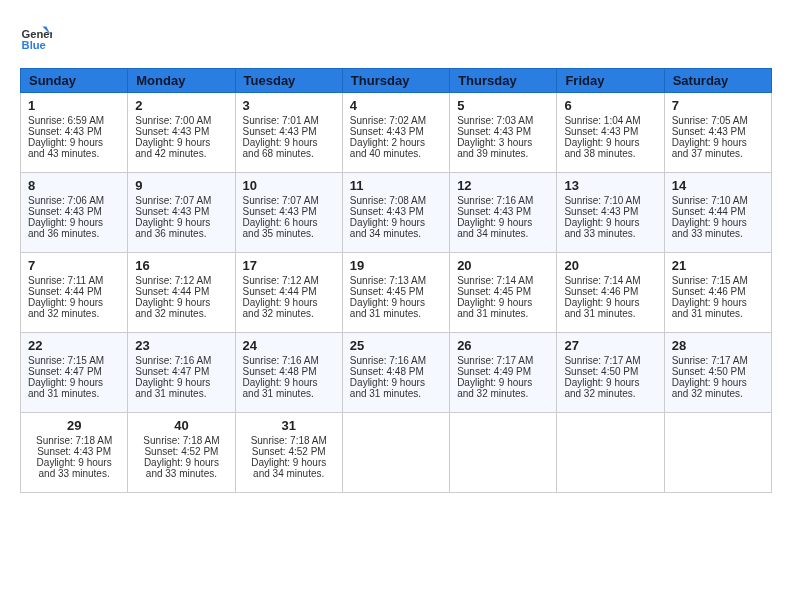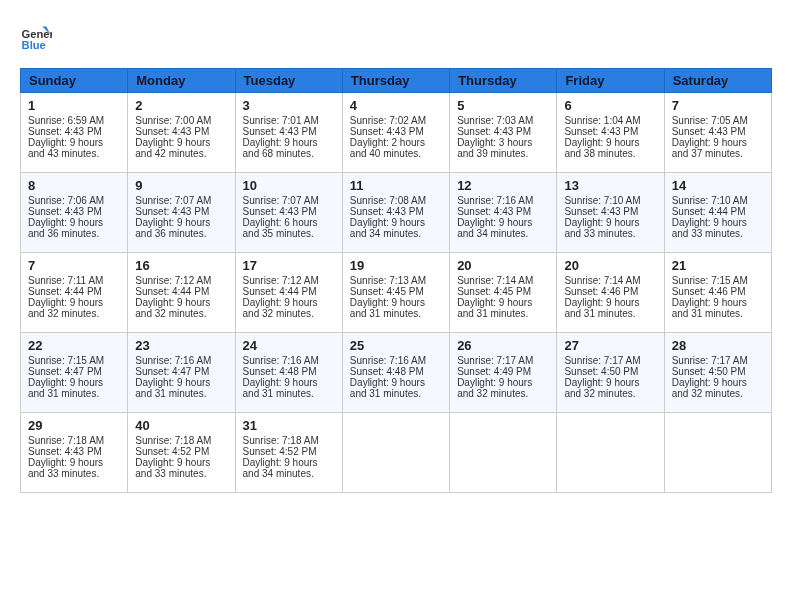--- a/index.html
+++ b/index.html
@@ -71,20 +71,21 @@
       font-weight: bold;
       display: block;
       margin-bottom: 2px;
       color: #222;
     }
     .last-row td {
       background: #ececec;
     }
     .last-row td.filled {
       background: #fff;
+      text-align: center;
     }
   </style>
 </head>
 <body>
 
 <div class="header">
   <div class="logo">
     <svg class="logo-icon" viewBox="0 0 40 40">
       <text x="2" y="22" font-size="14" font-weight="bold" fill="#333" font-family="Arial">General</text>
       <text x="2" y="36" font-size="14" font-weight="bold" fill="#2a7de1" font-family="Arial">Blue</text>

